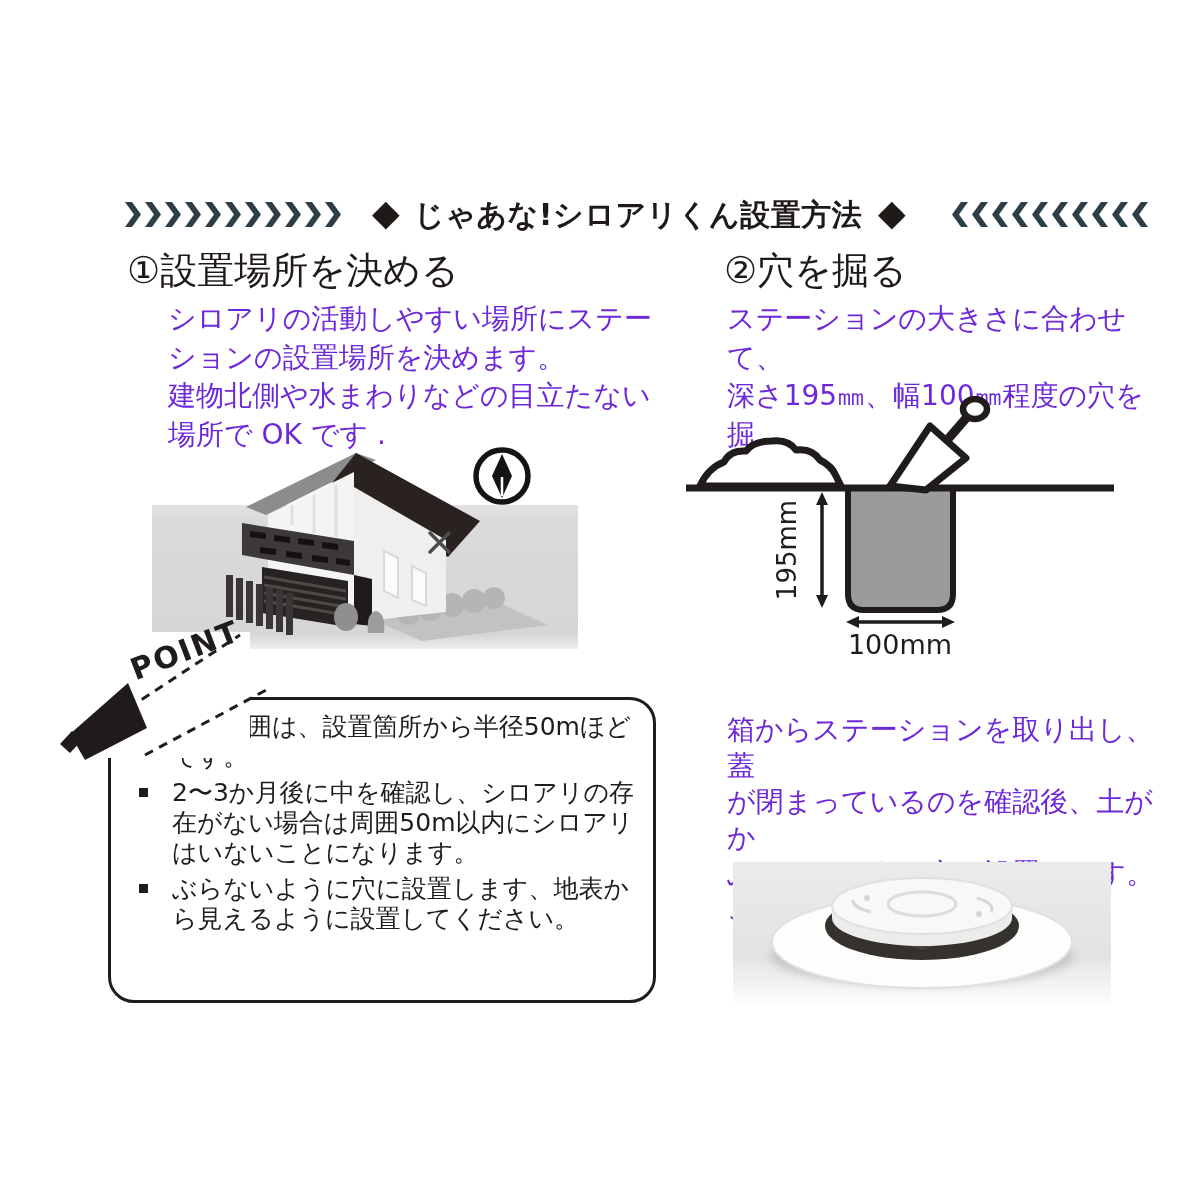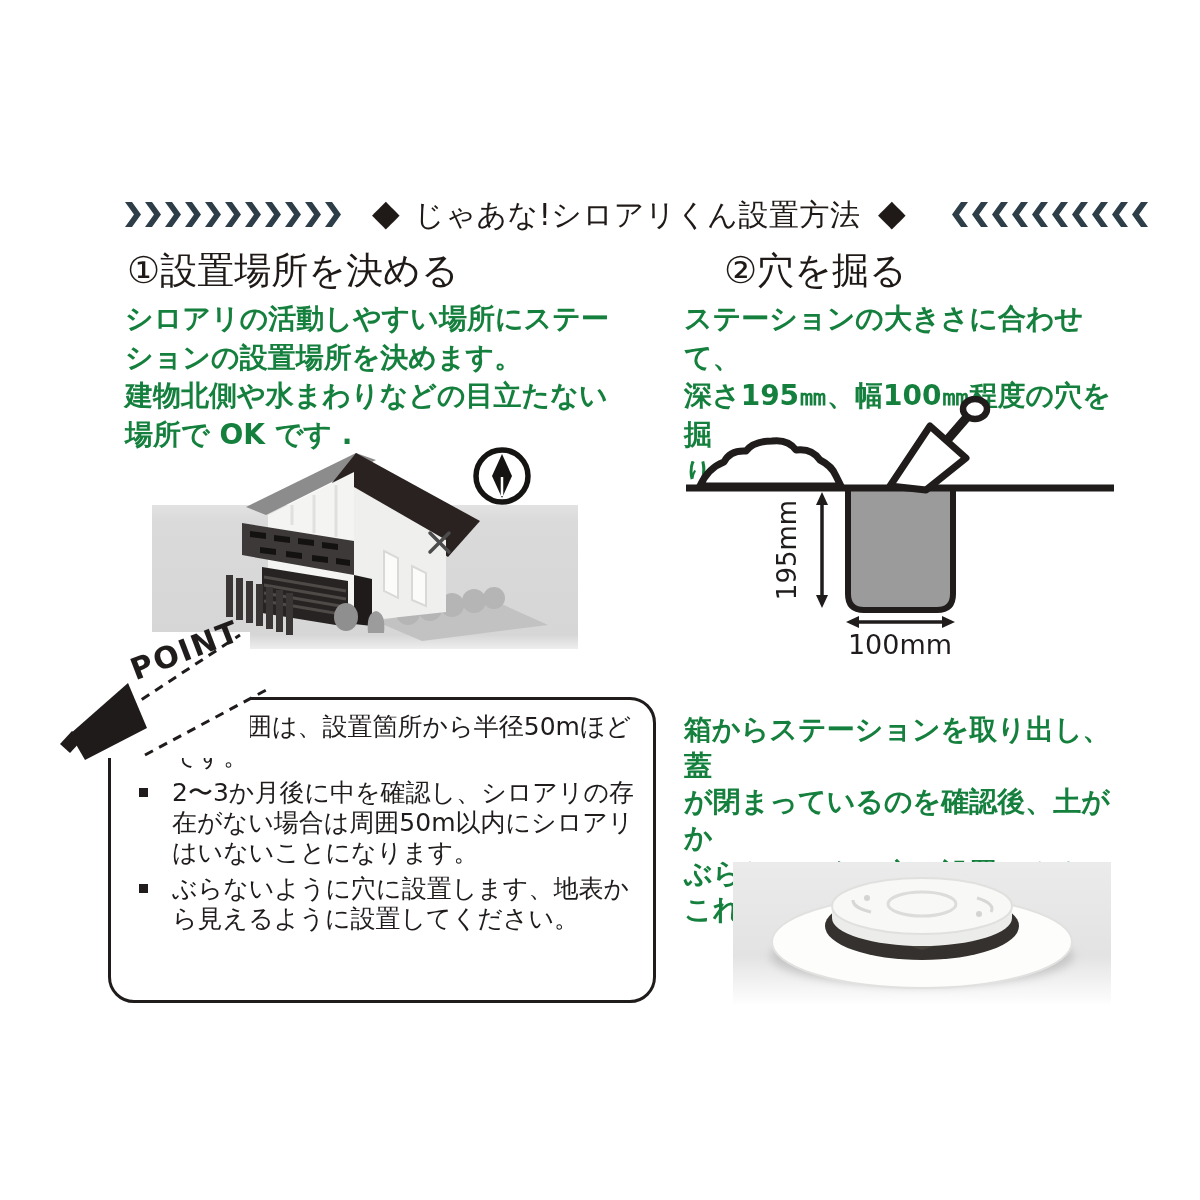--- a/index.html
+++ b/index.html
@@ -3,25 +3,25 @@
 <meta charset="utf-8">
 <style>
   html,body{margin:0;padding:0;background:#ffffff;}
   .page{position:relative;width:1200px;height:1200px;background:#ffffff;overflow:hidden;
         font-family:"DejaVu Sans","Liberation Sans",sans-serif;color:#221e1c;}
   .abs{position:absolute;}
   
   .title-row{position:absolute;top:193px;left:0;width:1200px;height:46px;}
   .arrows{position:absolute;top:9px;display:flex;gap:4px;align-items:center;}
   .diamond{position:absolute;top:-2px;font-size:36px;line-height:44px;color:#1f1a17;}
-  .main-title{position:absolute;top:0;margin:0;font-size:30px;line-height:44px;font-weight:400;
+  .main-title{position:absolute;top:0;margin:0;font-size:30px;line-height:44px;font-weight:700;
               letter-spacing:.5px;color:#1f1a17;white-space:nowrap;}
   
   .sec-h{position:absolute;margin:0;font-size:37px;line-height:46px;font-weight:400;color:#1f1a17;white-space:nowrap;}
-  .sec-body{position:absolute;font-size:28px;line-height:38.5px;font-weight:700;white-space:pre-line;color:#15803d;}
+  .sec-body{position:absolute;font-size:28px;line-height:38.5px;font-weight:400;white-space:pre-line;color:#6d28d9;margin-left:43px;}
   
   .point-box{position:absolute;left:108px;top:697px;width:548px;height:306px;box-sizing:border-box;
              border:3.5px solid #1f1c1b;border-radius:26px;background:#fff;}
   .point-patch{position:absolute;left:96px;top:632px;width:154px;height:126px;background:#fff;}
   .point-label{position:absolute;left:138px;top:652px;font-size:30px;font-weight:700;letter-spacing:2px;
                color:#1f1c1b;transform:rotate(-21deg);transform-origin:left bottom;}
   .point-list{list-style:none;margin:0;padding:12px 18px 0 28px;}
   .point-list li{display:flex;align-items:flex-start;margin:0 0 6px 0;}
   .bullet-sq{flex:0 0 auto;width:9px;height:9px;background:#1f1c1b;margin:10px 24px 0 0;}
   .bullet-text{font-size:25px;line-height:30px;font-weight:500;white-space:pre-line;color:#1f1c1b;}

